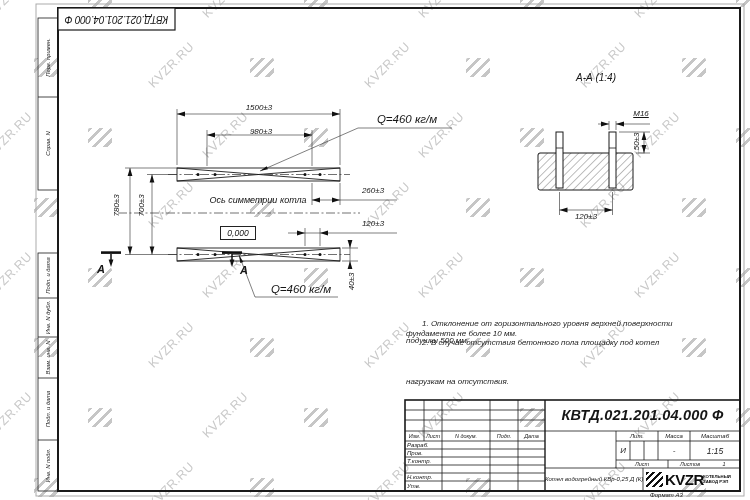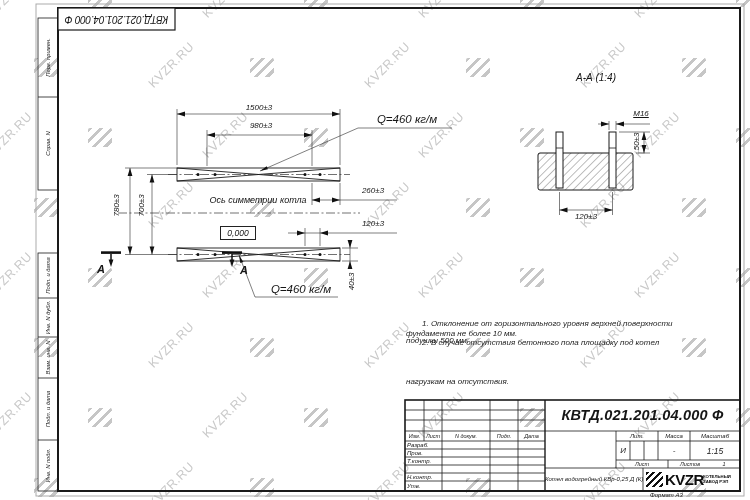--- a/index.html
+++ b/index.html
@@ -258,21 +258,21 @@
 
   <div class="mlabel" style="left:38px;top:97px;width:79px;">Перв. примен.</div>
   <div class="mlabel" style="left:38px;top:190px;width:93px;">Справ. N</div>
   <div class="mlabel" style="left:38px;top:298px;width:45px;">Подп. и дата</div>
   <div class="mlabel" style="left:38px;top:337px;width:39px;">Инв. N дубл.</div>
   <div class="mlabel" style="left:38px;top:378px;width:41px;">Взам. инв. N</div>
   <div class="mlabel" style="left:38px;top:440px;width:62px;">Подп. и дата</div>
   <div class="mlabel" style="left:38px;top:491px;width:51px;">Инв. N подл.</div>
 
   <div class="t dim c" style="left:222px;top:104px;width:74px;">1500±3</div>
-  <div class="t dim c" style="left:237px;top:122px;width:48px;">980±3</div>
+  <div class="t dim c" style="left:237px;top:128px;width:48px;">980±3</div>
   <div class="t dim c" style="left:352px;top:187px;width:42px;">260±3</div>
   <div class="t dim c" style="left:352px;top:220px;width:42px;">120±3</div>
   <div class="t dim c rot90" style="left:334px;top:277px;width:36px;">40±3</div>
   <div class="t dim c rot90" style="left:99px;top:201px;width:36px;">780±3</div>
   <div class="t dim c rot90" style="left:124px;top:201px;width:36px;">700±3</div>
   <div class="t load" style="left:359px;top:113px;width:96px;">Q=460 кг/м</div>
   <div class="t load" style="left:253px;top:283px;width:96px;">Q=460 кг/м</div>
   <div class="t c" style="left:205px;top:196px;width:106px;font-size:9px;">Ось симметрии котла</div>
   <div class="elevbox" style="left:220px;top:226px;width:34px;height:12px;line-height:12px;">0,000</div>
   <div class="t seclet" style="left:93px;top:263px;width:16px;">А</div>

